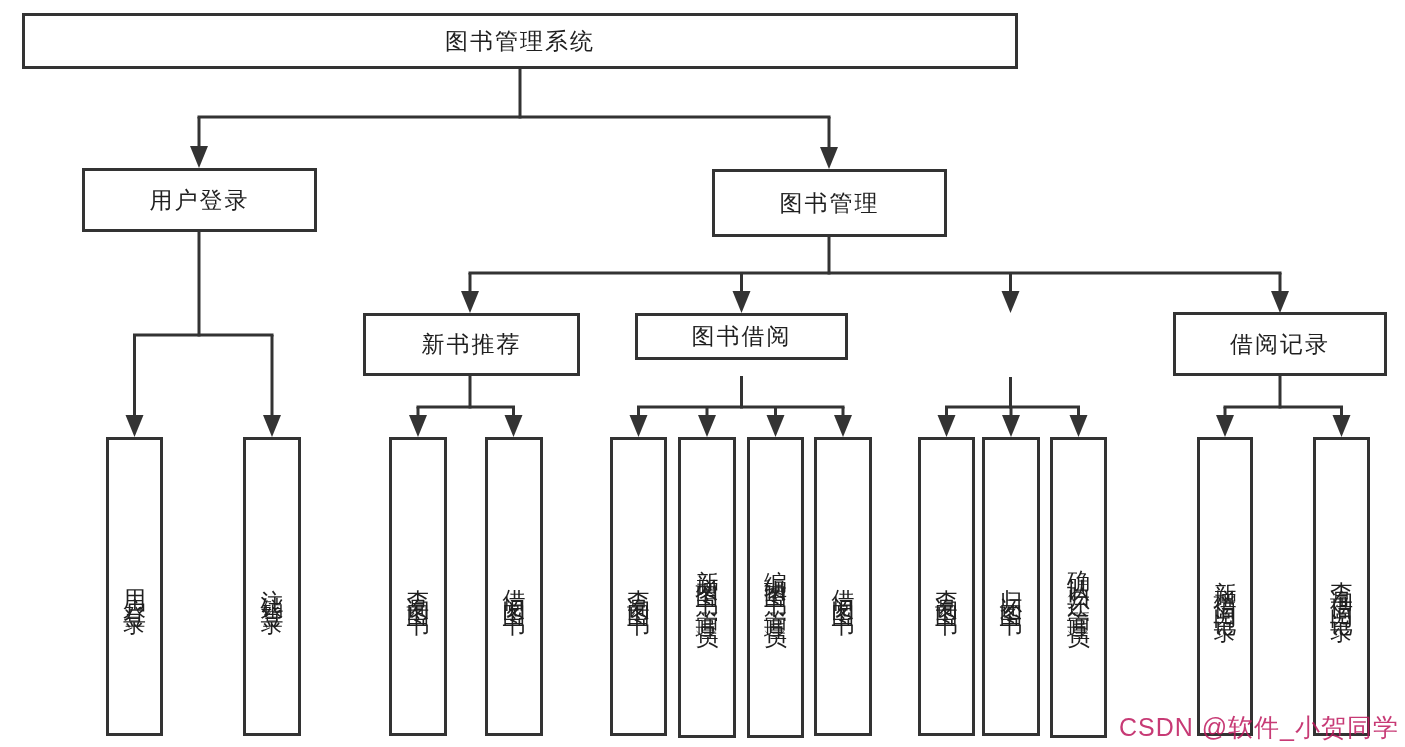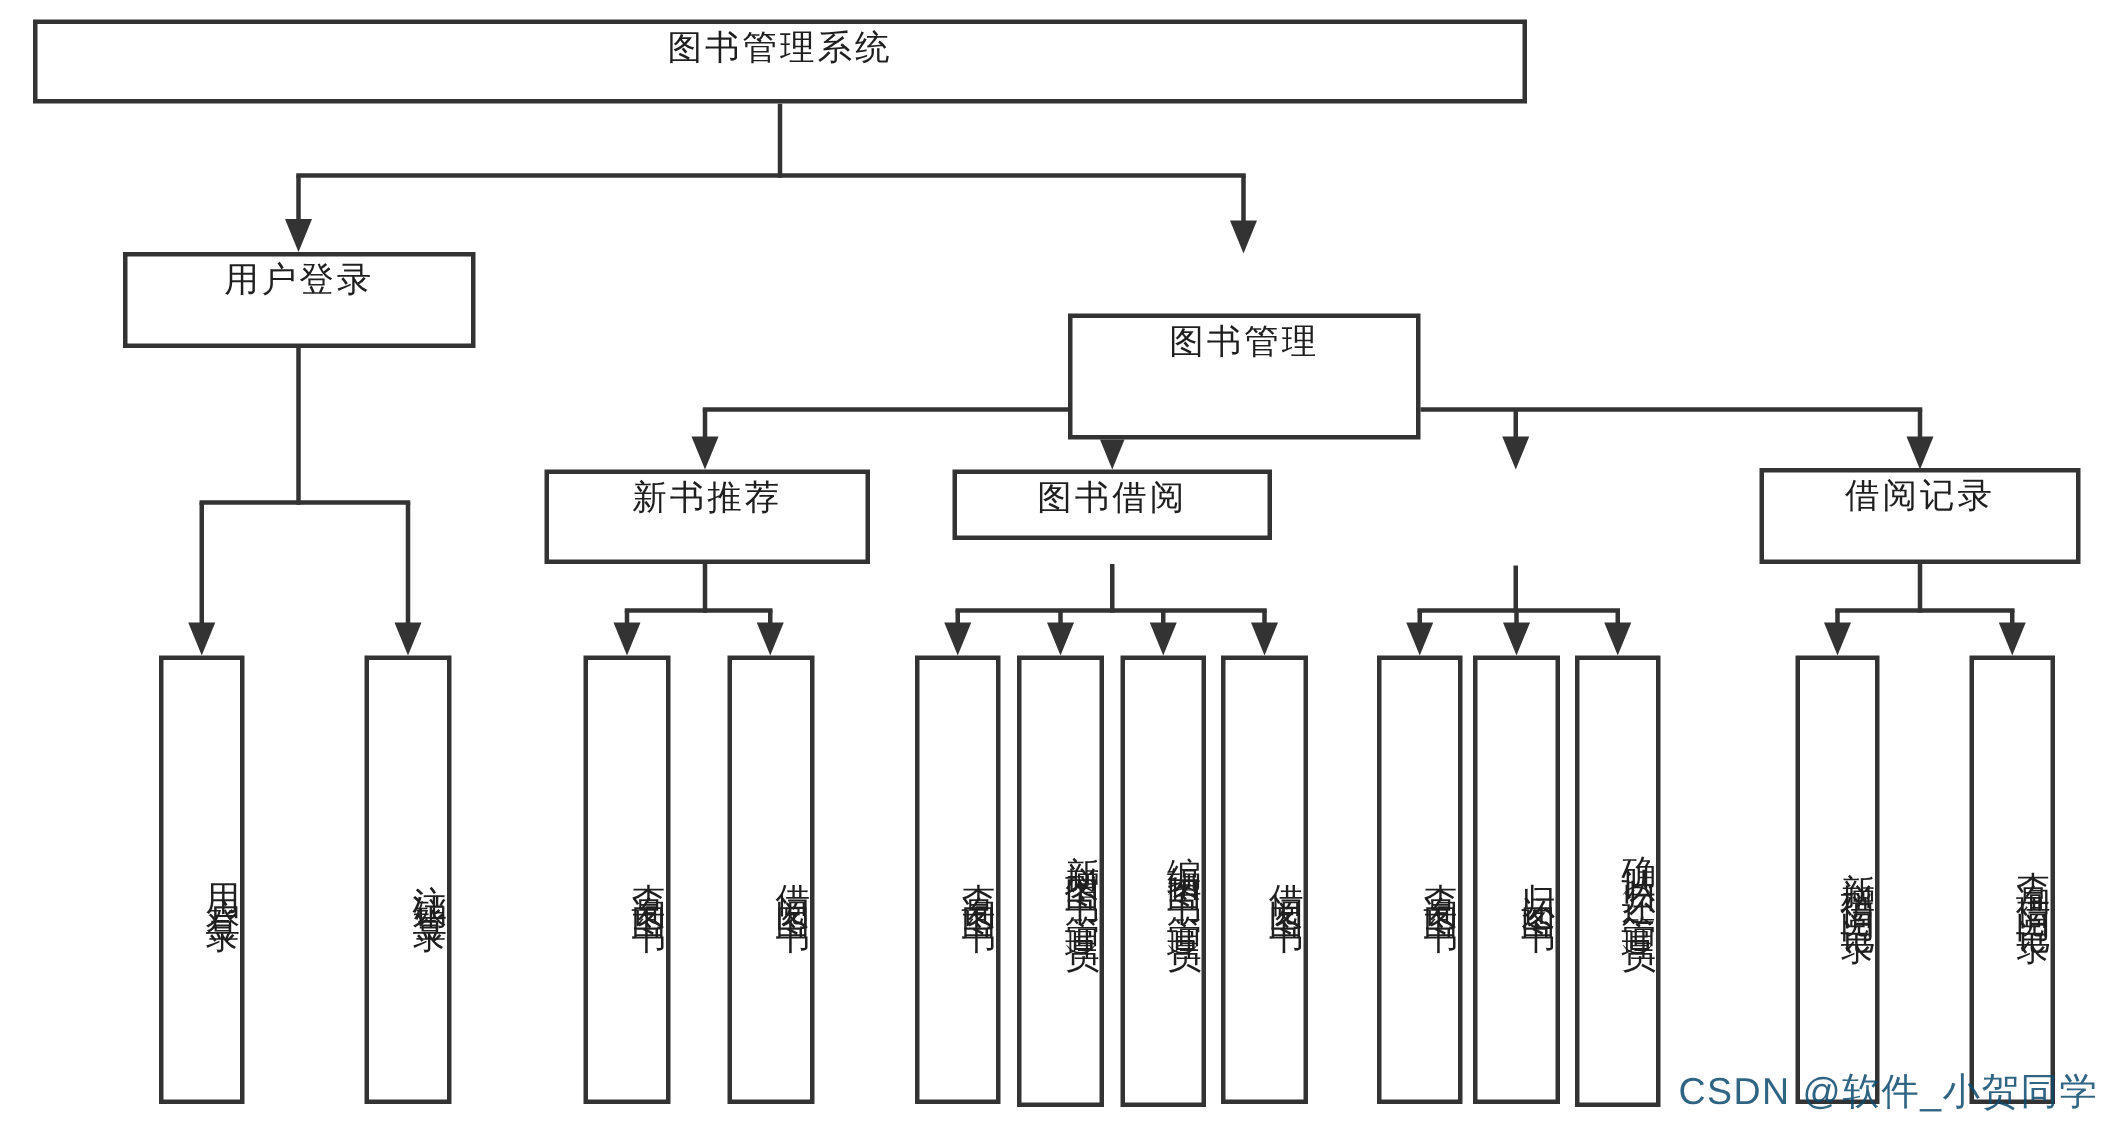--- a/index.html
+++ b/index.html
@@ -2,35 +2,35 @@
 <html><head>
 <meta charset="utf-8">
 <style>
   html,body{margin:0;padding:0;background:#ffffff;}
   #stage{
     position:relative;width:1405px;height:747px;background:#ffffff;overflow:hidden;
     font-family:"Liberation Sans",sans-serif;color:#222222;
   }
   .box{
     position:absolute;box-sizing:border-box;background:#ffffff;
-    border:3px solid #333333;display:flex;justify-content:center;
+    border:3px solid #333333;display:flex;align-items:center;justify-content:center;
     color:#1f1f1f;
   }
   .hbox{font-size:23px;letter-spacing:2px;}
   .vbox{
     writing-mode:vertical-rl;text-orientation:mixed;
     font-size:23px;letter-spacing:8px;line-height:1;
   }
   .vbox span{display:block;}
   #edges{position:absolute;left:0;top:0;width:1405px;height:747px;}
   #edges line,#edges path{stroke:#333333;stroke-width:3;fill:none;}
   #edges polygon{fill:#333333;stroke:none;}
   .watermark{
     position:absolute;right:6px;top:711px;font-size:25px;letter-spacing:1px;
-    color:#0c4a6e;opacity:0.85;white-space:nowrap;
+    color:#be185d;opacity:0.85;white-space:nowrap;
   }
 </style>
 </head>
 <body>
 
 <div id="stage">
 
   <svg id="edges" viewBox="0 0 1405 747" xmlns="http://www.w3.org/2000/svg">
 
     <g>
@@ -107,21 +107,21 @@
     </g>
   </svg>
 
   <div class="box hbox" style="left:22px;top:13px;width:996px;height:56px;">
     <span>图书管理系统</span>
   </div>
 
   <div class="box hbox" style="left:82px;top:168px;width:235px;height:64px;">
     <span>用户登录</span>
   </div>
-  <div class="box hbox" style="left:712px;top:169px;width:235px;height:84px;margin-top:40px;">
+  <div class="box hbox" style="left:712px;top:169px;width:235px;height:68px;">
     <span>图书管理</span>
   </div>
 
   <div class="box hbox" style="left:363px;top:313px;width:217px;height:63px;">
     <span>新书推荐</span>
   </div>
   <div class="box hbox" style="left:635px;top:313px;width:213px;height:47px;">
     <span>图书借阅</span>
   </div>
   <div class="box hbox" style="left:1173px;top:312px;width:214px;height:64px;">

